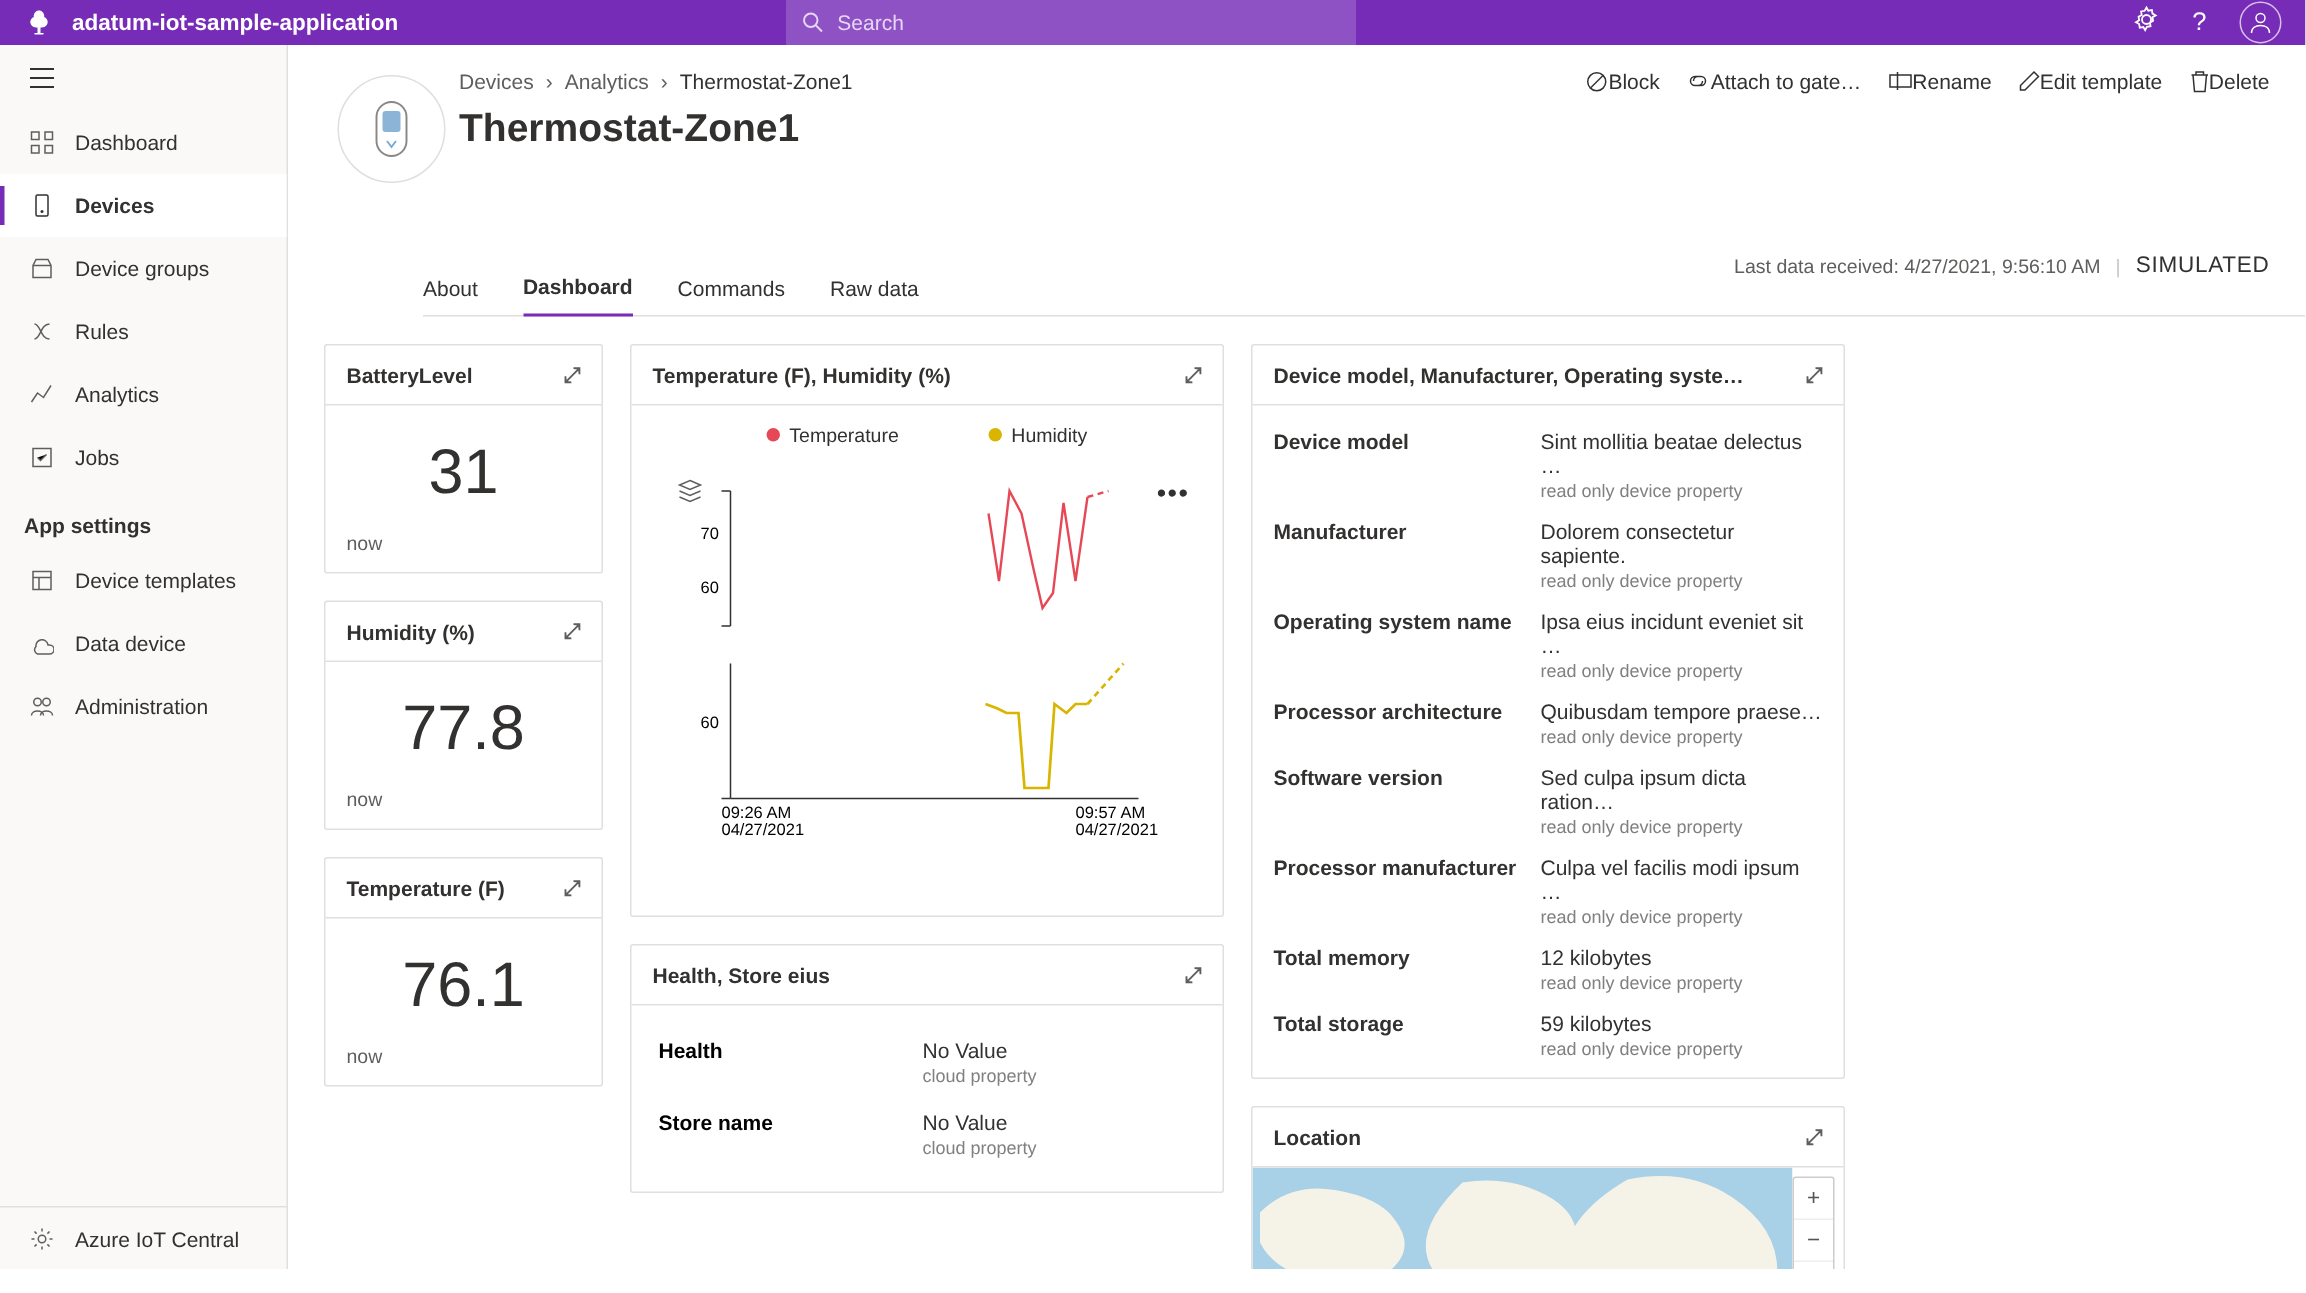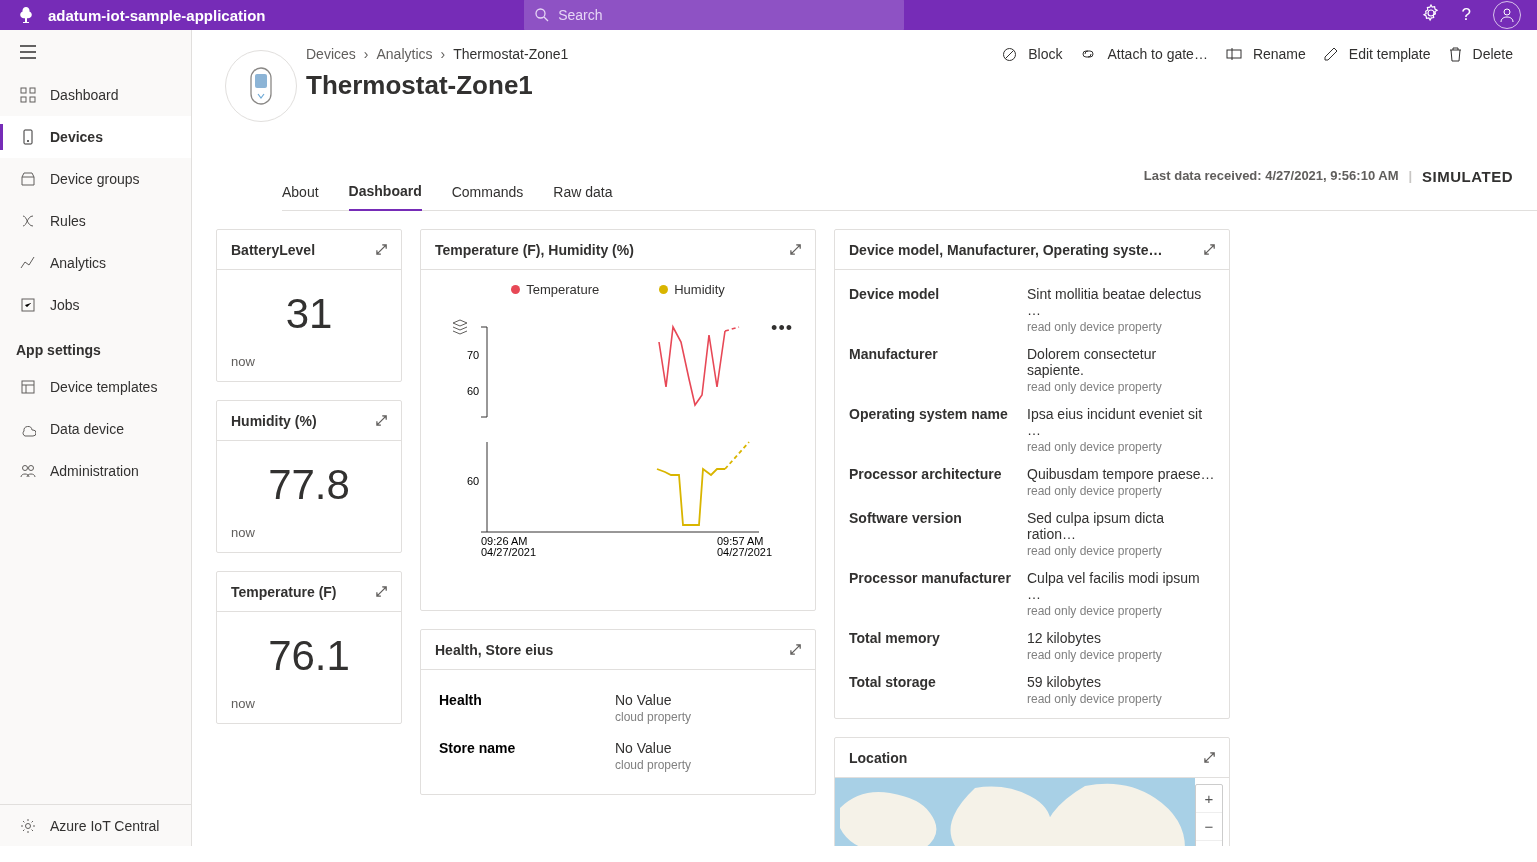--- a/index.html
+++ b/index.html
@@ -23,26 +23,26 @@
 .main { flex:1; display:flex; flex-direction:column; overflow:hidden; }
 .header { padding: 16px 24px 0 24px; display:flex; }
 .header .device-icon-wrap { width:90px; display:flex; align-items:flex-start; justify-content:center; padding-top:4px; }
 .device-circle { width:72px; height:72px; border:1px solid #e1dfdd; border-radius:50%; display:flex; align-items:center; justify-content:center; }
 .header .head-main { flex:1; }
 .breadcrumb { font-size:14px; color:#605e5c; display:flex; gap:8px; align-items:center; }
 .breadcrumb .bc-item { color:#605e5c; }
 .breadcrumb .bc-item.last { color:#323130; }
 .page-title { font-size:26px; font-weight:600; color:#323130; margin-top:8px; }
 .actions { display:flex; gap:18px; align-items:center; font-size:14px; color:#323130; }
-.actions .act { display:flex; align-items:center; gap:11px; cursor:pointer;text-align:center; }
+.actions .act { display:flex; align-items:center; gap:0; cursor:pointer;text-align:center; }
 
 .tabs-row{ display:flex; align-items:center; margin: 20px 0 0 90px; position:relative; border-bottom:1px solid #e1dfdd; padding-right:24px;}
 .tab { padding: 0 0 10px 0; margin-right: 30px; font-size:14px; color:#323130; cursor:pointer;margin-top:41px; }
 .tab.active { font-weight:600; border-bottom:2px solid #762cb7; margin-bottom:-1px; }
-.tabs-right { margin-left:auto; display:flex; align-items:flex-start; gap:10px; font-size:13px; color:#605e5c;font-weight:bold; }
+.tabs-right { margin-left:auto; display:flex; align-items:flex-end; gap:10px; font-size:13px; color:#605e5c; }
 .sim { font-size:15px; color:#323130; letter-spacing:0.5px; }
 
 .tiles { padding: 18px 24px; display:grid; grid-template-columns: 186px 396px 396px; gap: 18px; overflow:auto; flex:1;}
 .tile { border:1px solid #e1dfdd; border-radius:2px; background:#fff; }
 .tile-head { height:40px; display:flex; align-items:center; padding:0 14px; border-bottom:1px solid #e1dfdd; font-size:14px; font-weight:600; color:#323130; }
 .tile-head .exp { margin-left:auto; color:#605e5c; cursor:pointer; font-size:14px; }
 .bignum { font-size:42px; font-weight:300; color:#323130; text-align:center; padding: 20px 0 16px; }
 .tile .foot { font-size:13px; color:#605e5c; padding: 0 14px 12px; }
 
 .props { padding: 10px 14px 6px; font-size:14px; }

